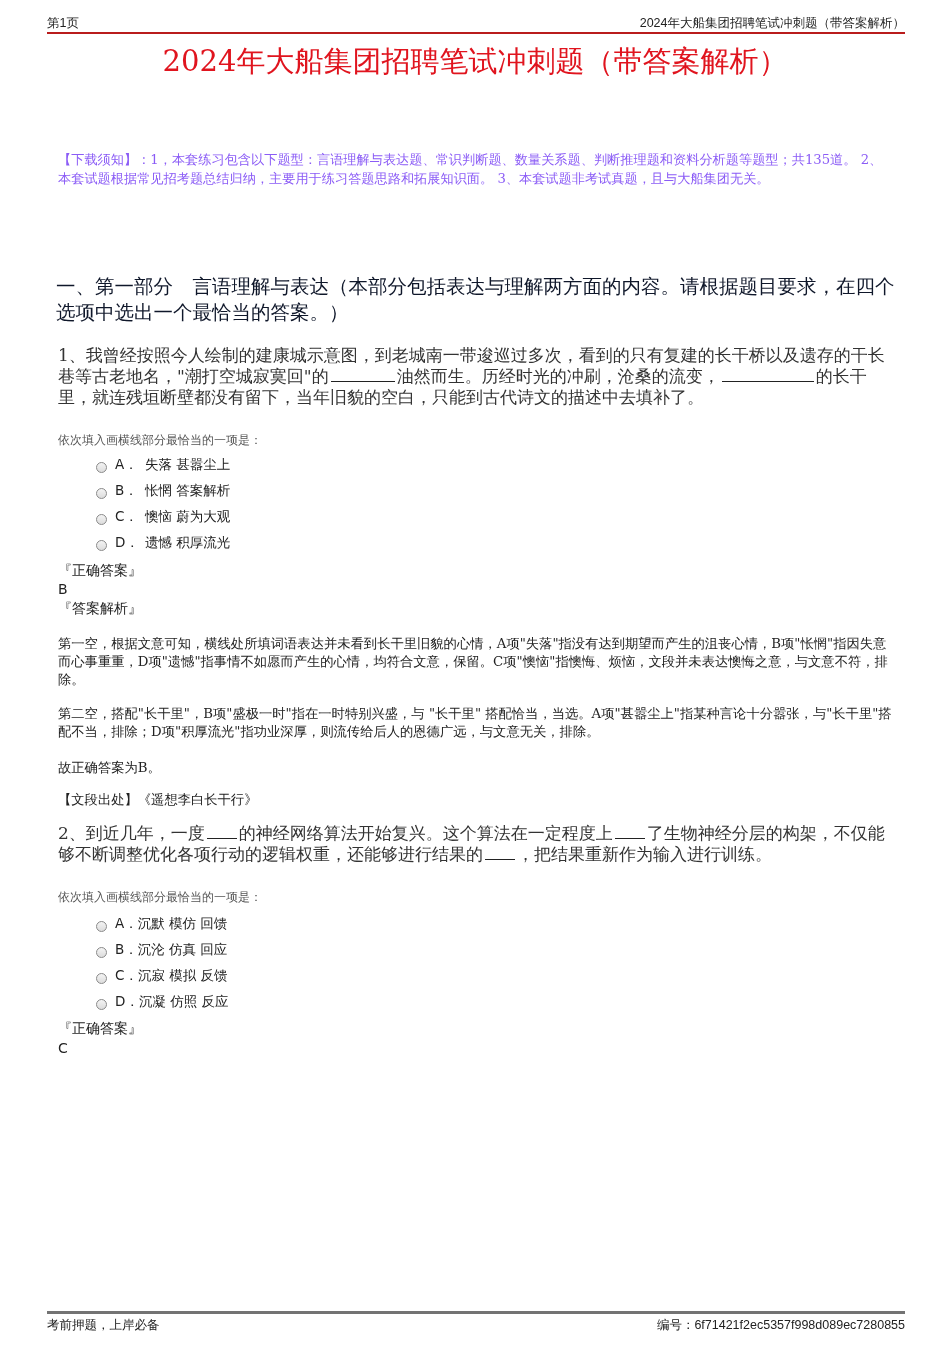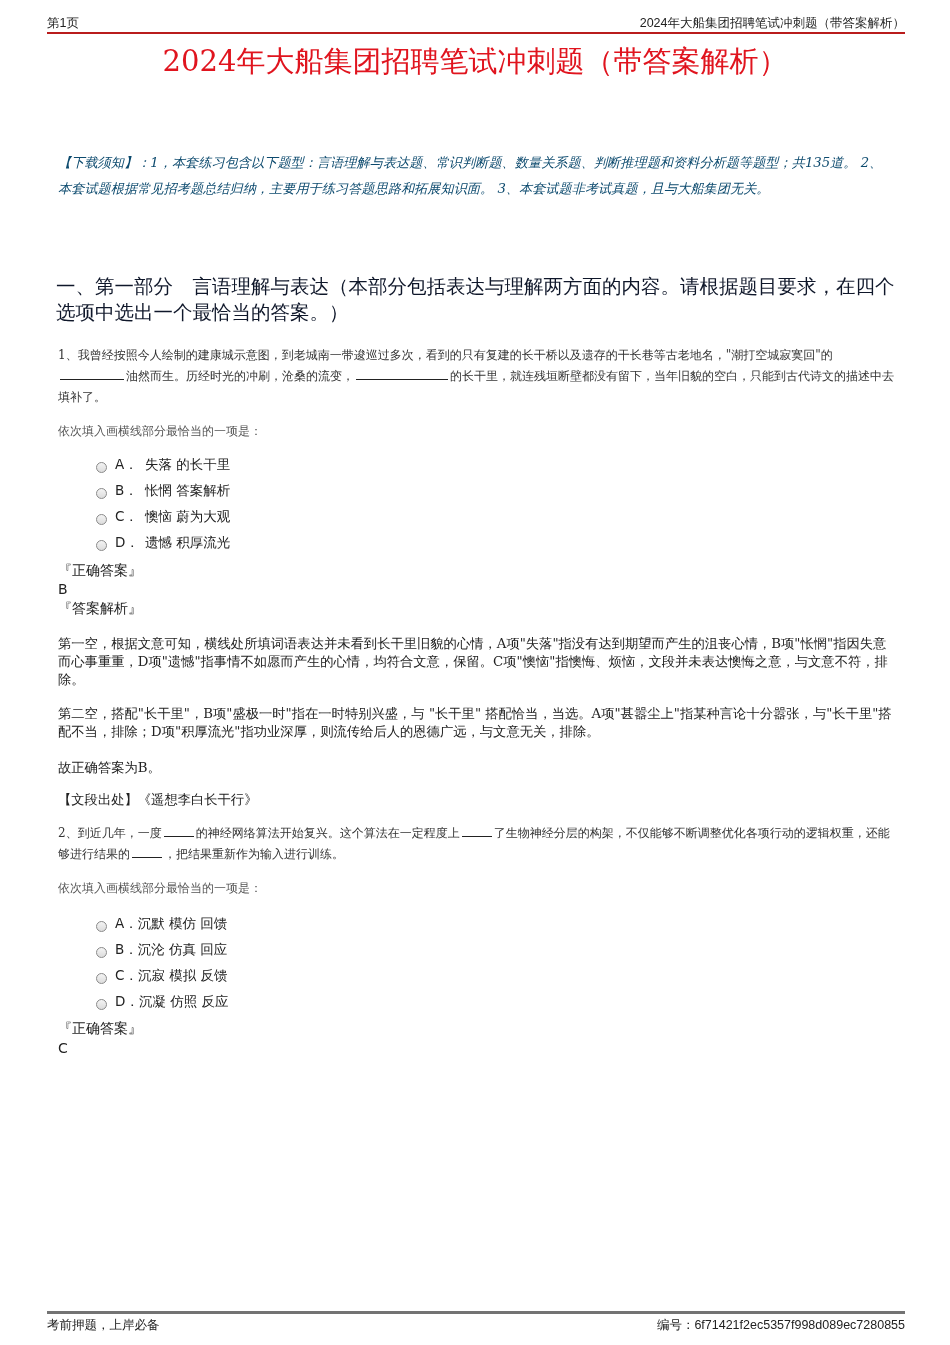--- a/index.html
+++ b/index.html
@@ -16,32 +16,32 @@
     }
     .header .left { position: absolute; left: 0; top: 1px; }
     .header .right { position: absolute; right: 0; top: 1px; }
     .doc-title {
       position: absolute; left: 0; top: 42px; width: 950px; text-align: center;
       font-family: "DejaVu Serif", "Liberation Serif", serif;
       font-size: 29px; color: #e0141e; letter-spacing: 0px;
     }
     .notice {
       position: absolute; left: 58px; top: 150px; width: 832px;
-      font-size: 13.2px; line-height: 26px; color: #0c4a6e; font-style: italic;
+      font-size: 13.2px; line-height: 19px; color: #8b5cf6;
     }
     .section-heading {
       position: absolute; left: 56px; top: 274px; width: 840px;
       font-size: 19.5px; line-height: 26px; color: #0f172a;
     }
     .q-text {
       position: absolute; left: 58px; width: 840px;
-      font-size: 12px; line-height: 21px; color: #333;
+      font-size: 17px; line-height: 21px; color: #333;
     }
     .q-prompt {
-      position: absolute; left: 58px; font-size: 12px; color: #555;
+      position: absolute; left: 58px; font-size: 12px; color: #555; margin-top: 9px;
     }
     .blank { display: inline-block; border-bottom: 1px solid #222; height: 12px; vertical-align: baseline; margin: 0 2px; }
     .options { position: absolute; left: 96px; }
     .option {
       display: flex; align-items: center; height: 26px;
       font-family: "DejaVu Sans", "Liberation Sans", sans-serif;
       font-size: 13.5px; color: #222; cursor: pointer;
     }
     .radio {
       width: 9px; height: 9px; border-radius: 50%;
@@ -86,21 +86,21 @@
 <div class="section-heading">一、第一部分　言语理解与表达（本部分包括表达与理解两方面的内容。请根据题目要求，在四个选项中选出一个最恰当的答案。）</div>
 
 <div class="q-text" style="top:345px;"><span>1、我曾经按照今人绘制的建康城示意图，到老城南一带逡巡过多次，看到的只有复建的长干桥以及遗存的干长巷等古老地名，"潮打空城寂寞回"的</span><span class="blank" style="width:64px;"></span><span>油然而生。历经时光的冲刷，沧桑的流变，</span><span class="blank" style="width:92px;"></span><span>的长干里，就连残垣断壁都没有留下，当年旧貌的空白，只能到古代诗文的描述中去填补了。</span></div>
 
 <div class="q-prompt" style="top:423px;">依次填入画横线部分最恰当的一项是：</div>
 
 <div class="options" style="top:452px;">
   <div class="option">
       <span class="radio"></span>
       <span class="opt-letter">A．</span>
-      <span>失落 的长干里</span>
+      <span>失落 甚嚣尘上</span>
     </div>
   <div class="option">
       <span class="radio"></span>
       <span class="opt-letter">B．</span>
       <span>怅惘 答案解析</span>
     </div>
   <div class="option">
       <span class="radio"></span>
       <span class="opt-letter">C．</span>
       <span>懊恼 蔚为大观</span>

